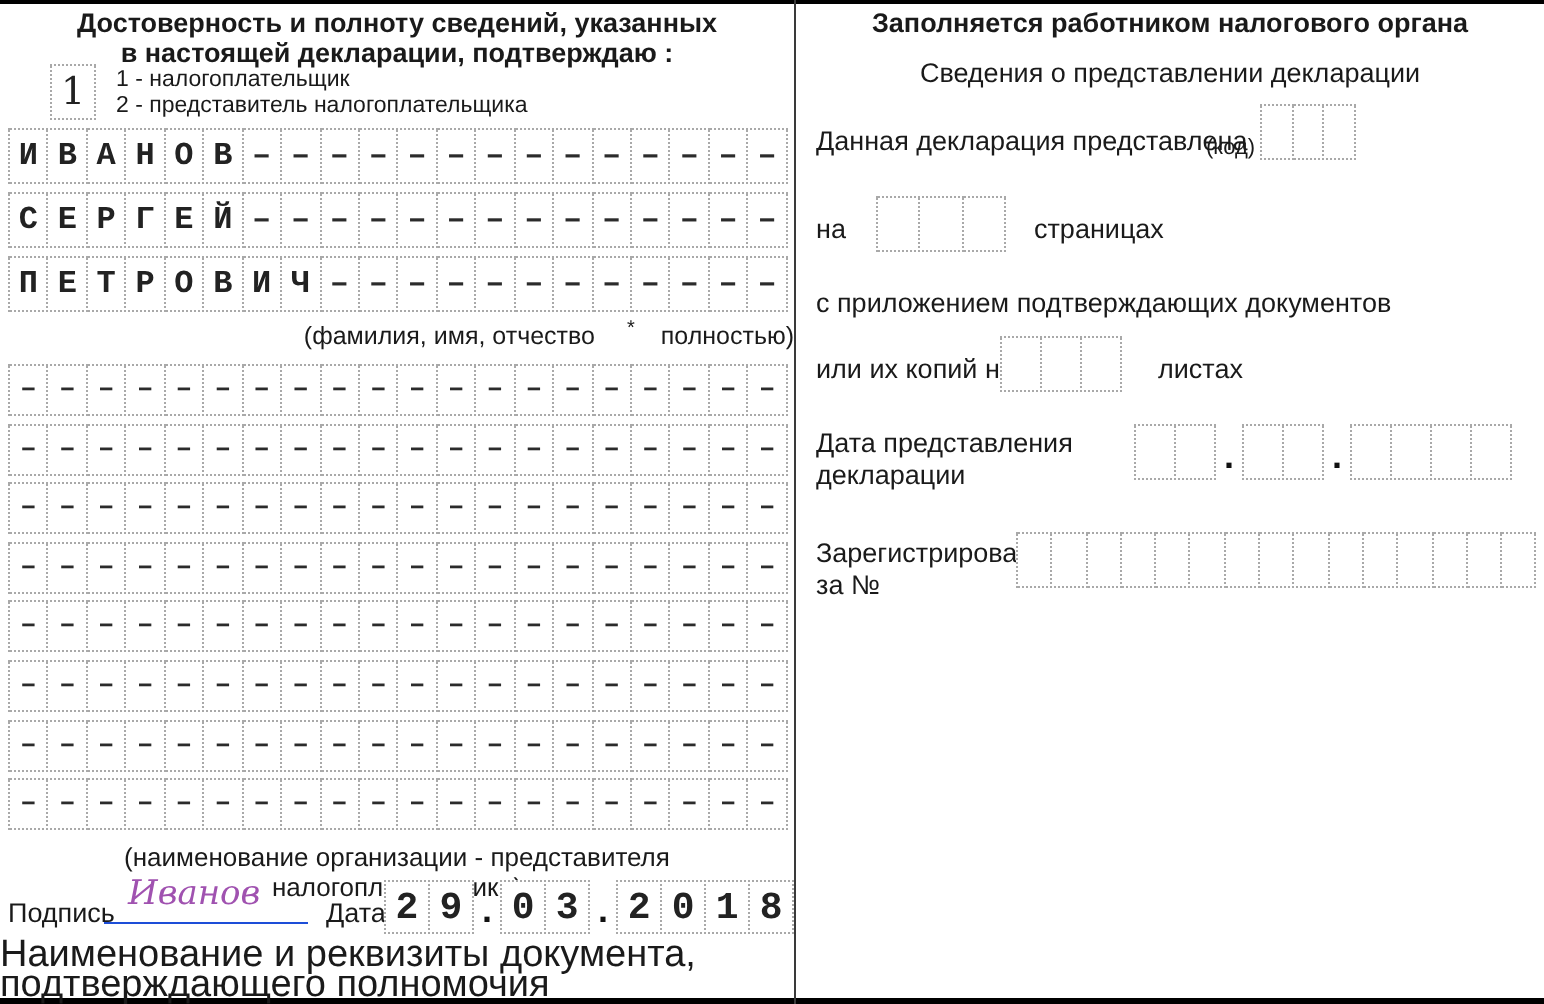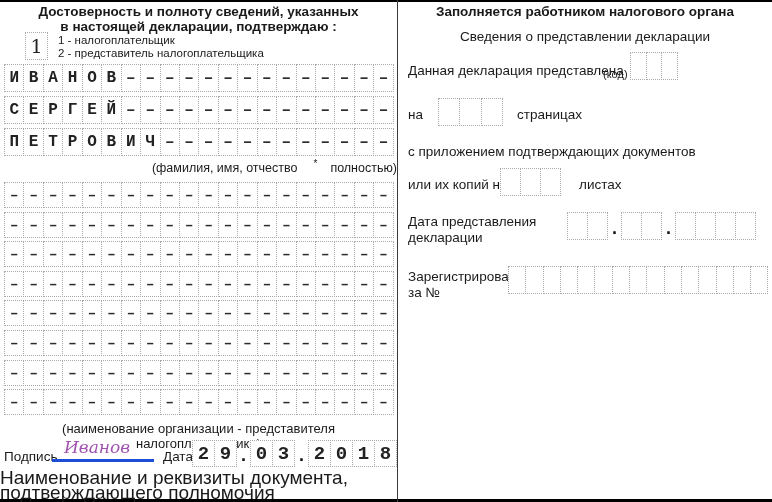--- a/index.html
+++ b/index.html
@@ -37,21 +37,21 @@
   .cap-star{position:relative;top:-5px;font-size:10px;padding:0 13px 0 16px}
 
   #orgRows{position:absolute;left:4px;top:180px}
   #orgRows .cellrow{margin-bottom:3.6px}
   #orgRows .cell{width:20.45px;height:26px}
 
   .org-cap{position:absolute;top:419px;left:0;width:100%;text-align:center;font-size:13px}
 
   .sig-label{position:absolute;left:4px;top:447px;font-size:13.5px}
   .sig-value{position:absolute;left:52px;top:435px;width:102px;height:25px;
-    border-bottom:3px solid #1d4ed8;font-family:"DejaVu Serif",serif;font-style:italic;
+    border-bottom:1px solid #1d4ed8;font-family:"DejaVu Serif",serif;font-style:italic;
     font-size:17px;padding-left:12px;box-sizing:border-box}
   .date-label{position:absolute;left:163px;top:447px;font-size:13.5px}
   #leftDate{position:absolute;left:192px;top:438px;display:flex;align-items:flex-end}
   #leftDate .cell{width:23px;height:27px;font-size:19px}
   .dot-sep{font-weight:bold;font-size:18px;margin:0 4px;line-height:24px;align-self:flex-end;color:#111}
 
   .doc-cap{position:absolute;top:468px;left:0;width:100%;text-align:left;font-size:19px;line-height:15px}
 
   
   .r-title{position:absolute;top:2px;left:0;width:100%;text-align:center;font-weight:bold;font-size:13.5px}

